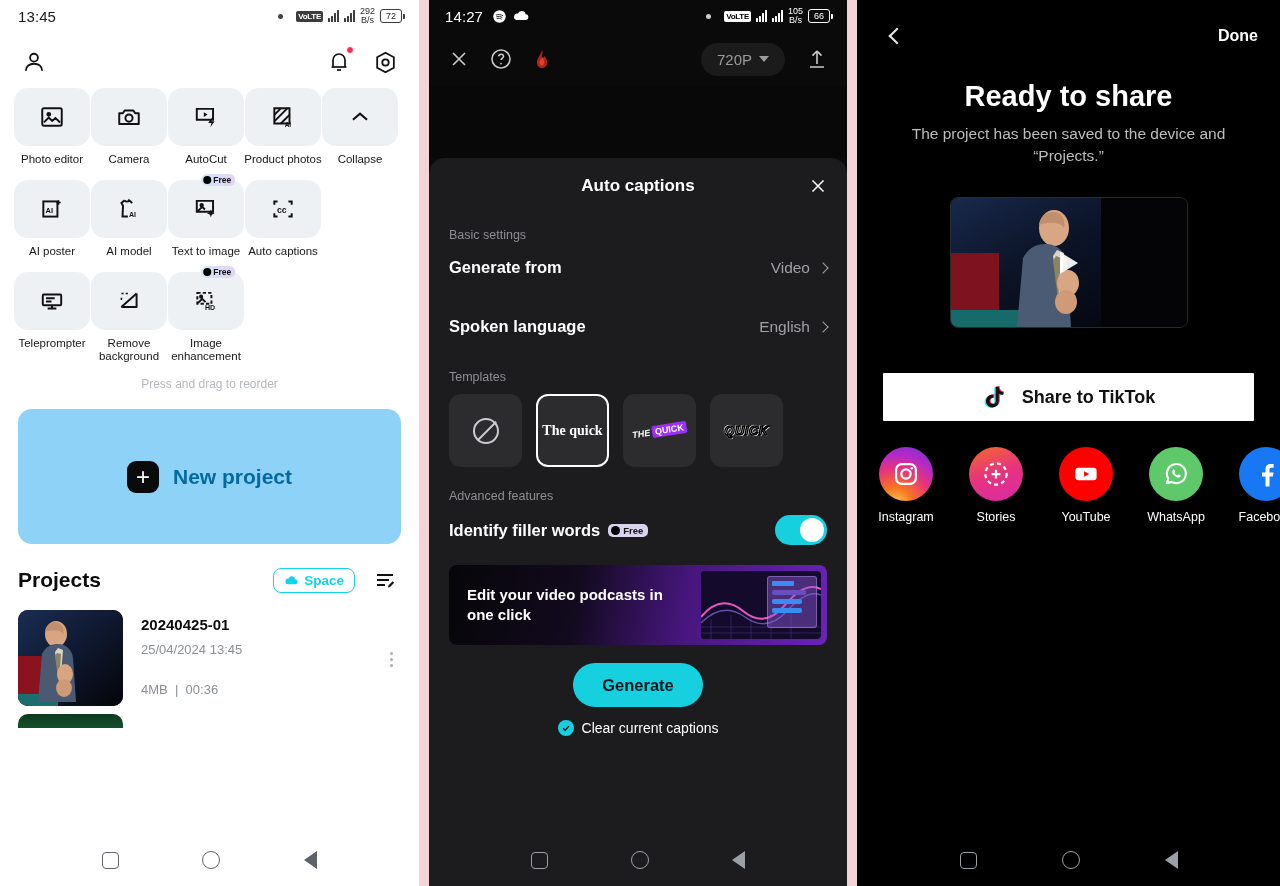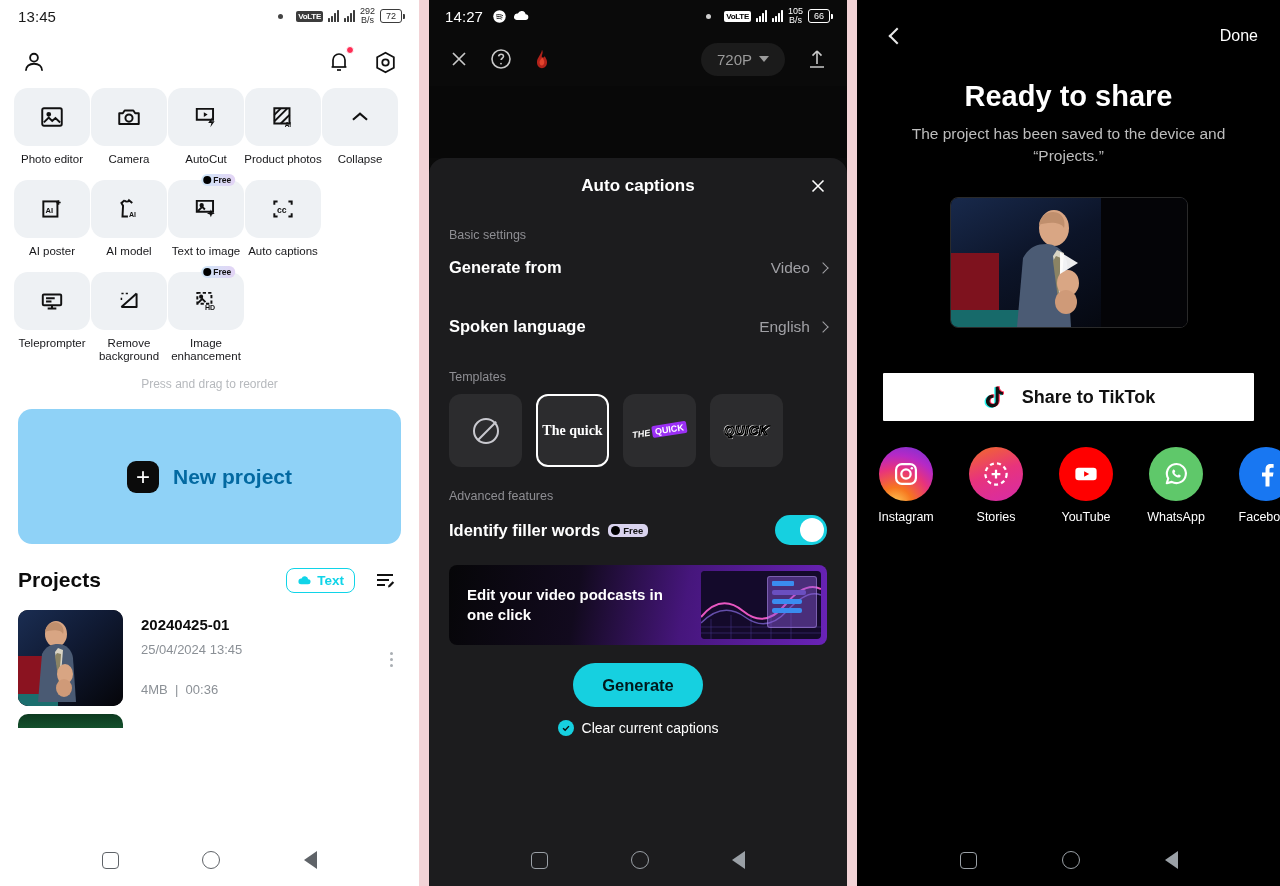--- a/index.html
+++ b/index.html
@@ -207,21 +207,21 @@
   }
   .clear-row { display: flex; align-items: center; justify-content: center; gap: 8px; padding: 13px 0 0 0; }
   .check-ci { width: 16px; height: 16px; border-radius: 50%; background: #16d0e0; display: flex; align-items: center; justify-content: center; }
   .clear-label { font-size: 14px; color: #fff; }
 
   
   .p3 { width: 423px; height: 886px; background: #000; flex: 1 1 auto;
         display: flex; flex-direction: column; position: relative; overflow: hidden; }
   .p3-head { height: 52px; display: flex; align-items: center; padding: 20px 22px 0 34px; }
   .chev-l { width: 12px; height: 12px; border-left: 2px solid #e8e8e8; border-top: 2px solid #e8e8e8; transform: rotate(-45deg); }
-  .done { margin-left: auto; font-size: 16px; color: #fff; }
+  .done { margin-left: auto; font-size: 16px; color: #fff; font-weight: bold; }
   .p3-title { text-align: center; font-size: 29px; font-weight: bold; color: #fff; margin-top: 28px; }
   .p3-sub { text-align: center; font-size: 15.5px; color: #bdbdbd; margin-top: 10px; line-height: 22px; padding: 0 28px; }
 
   .preview {
     margin: 30px auto 0 auto; width: 238px; height: 131px; border-radius: 8px;
     background: #07070c; position: relative; overflow: hidden; border: 1px solid #2a2a2a;
   }
   .play-tri { position: absolute; left: 50%; top: 50%; transform: translate(-50%,-50%);
               width: 0; height: 0; border-top: 11px solid transparent; border-bottom: 11px solid transparent; border-left: 18px solid rgba(255,255,255,.92); }
 
@@ -450,21 +450,21 @@
       <div class="np-label">New project</div>
     </div>
 
     <div class="proj-head">
       <div class="proj-title">Projects</div>
       <div class="proj-head-right">
         <div class="space-btn">
           <svg width="15" height="15" viewBox="0 0 24 24" fill="#10d4e8">
             <path d="M6.5 18h11a4 4 0 0 0 .4-8 5.5 5.5 0 0 0-10.6-1.2A3.9 3.9 0 0 0 6.5 18z"></path>
           </svg>
-          <span>Text</span>
+          <span>Space</span>
         </div>
         <div class="icon-btn">
           <svg width="24" height="24" viewBox="0 0 24 24" fill="none" stroke="#111" stroke-width="1.8">
             <path d="M4 7h16M4 12h12M4 17h8"></path>
               <path d="M17 19l4.2-4.2-1.6-1.6L15.4 17.4 15 19.6z" fill="#111" stroke="none"></path>
           </svg>
         </div>
       </div>
     </div>
 

